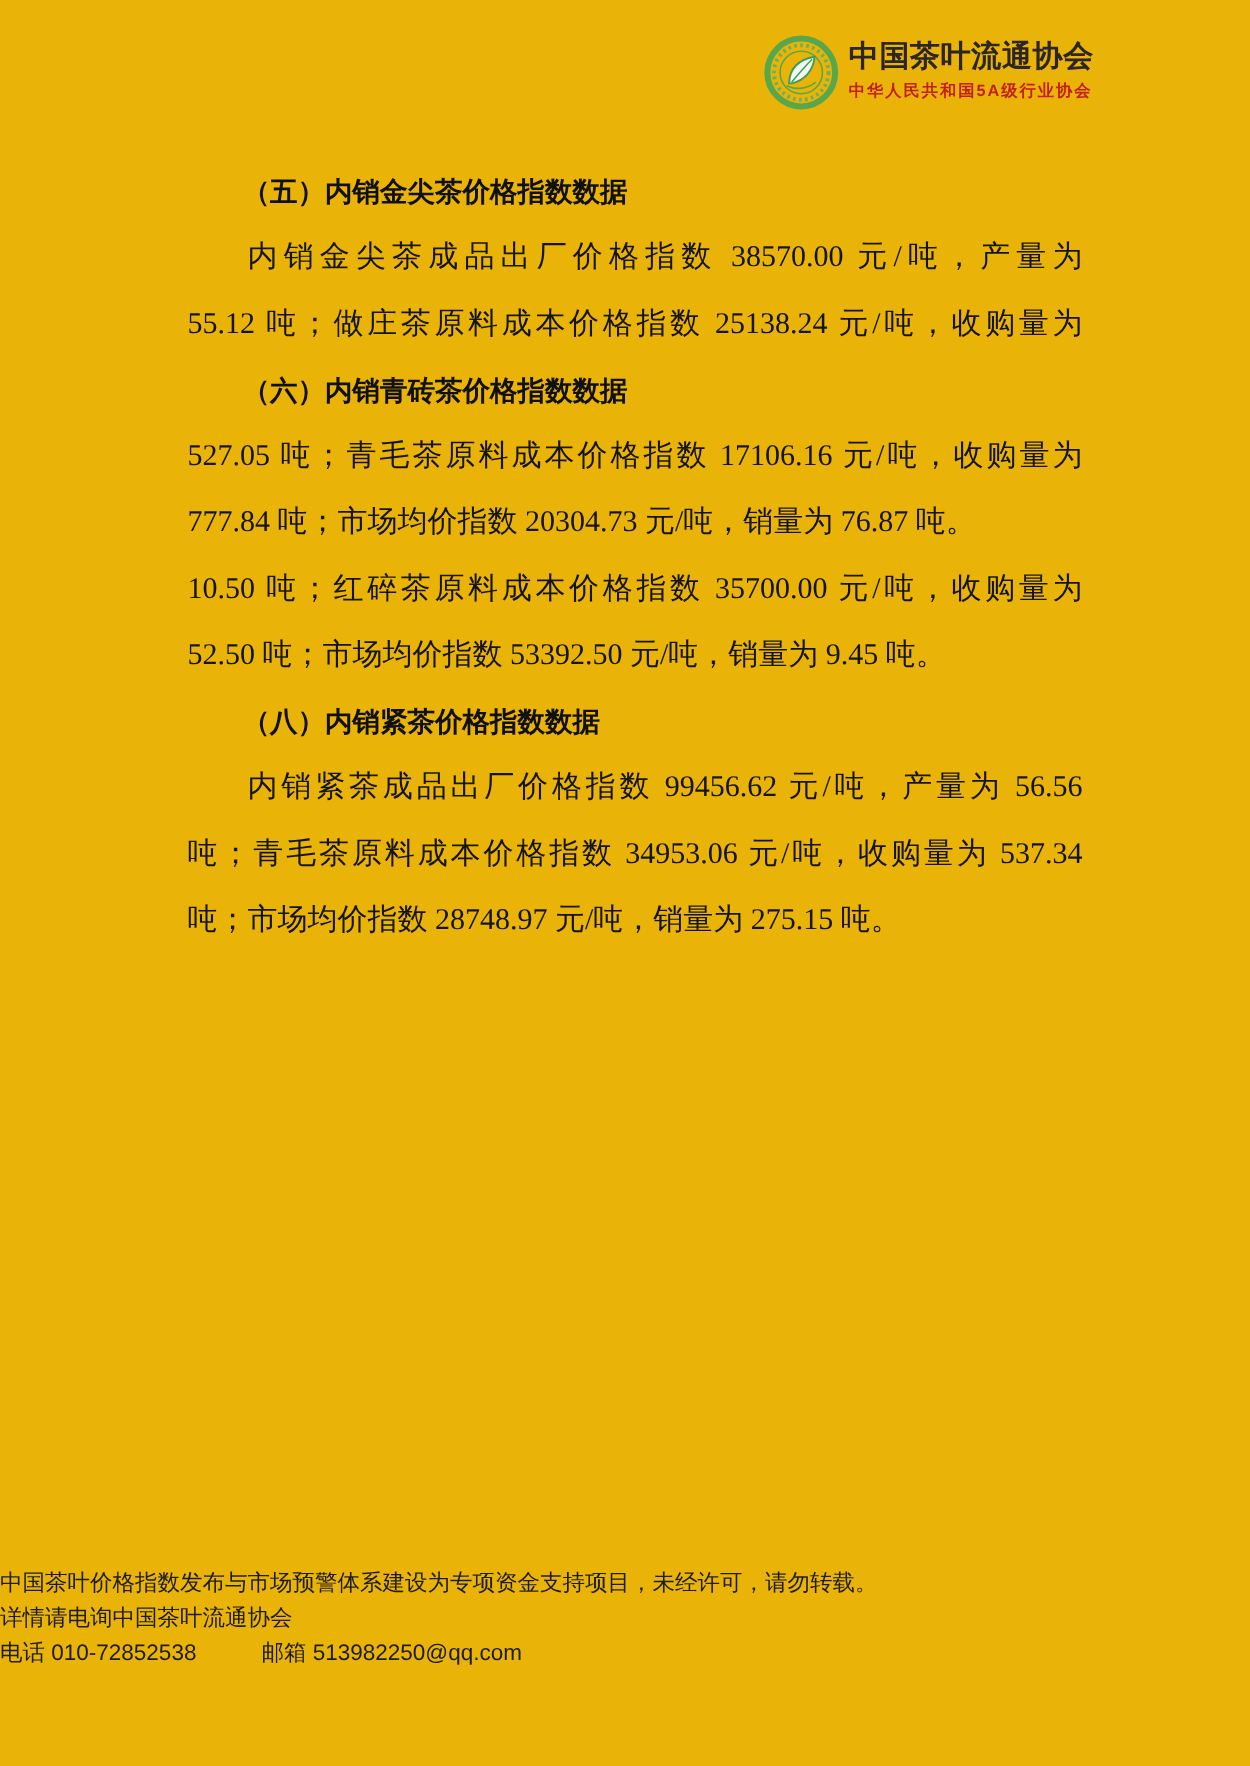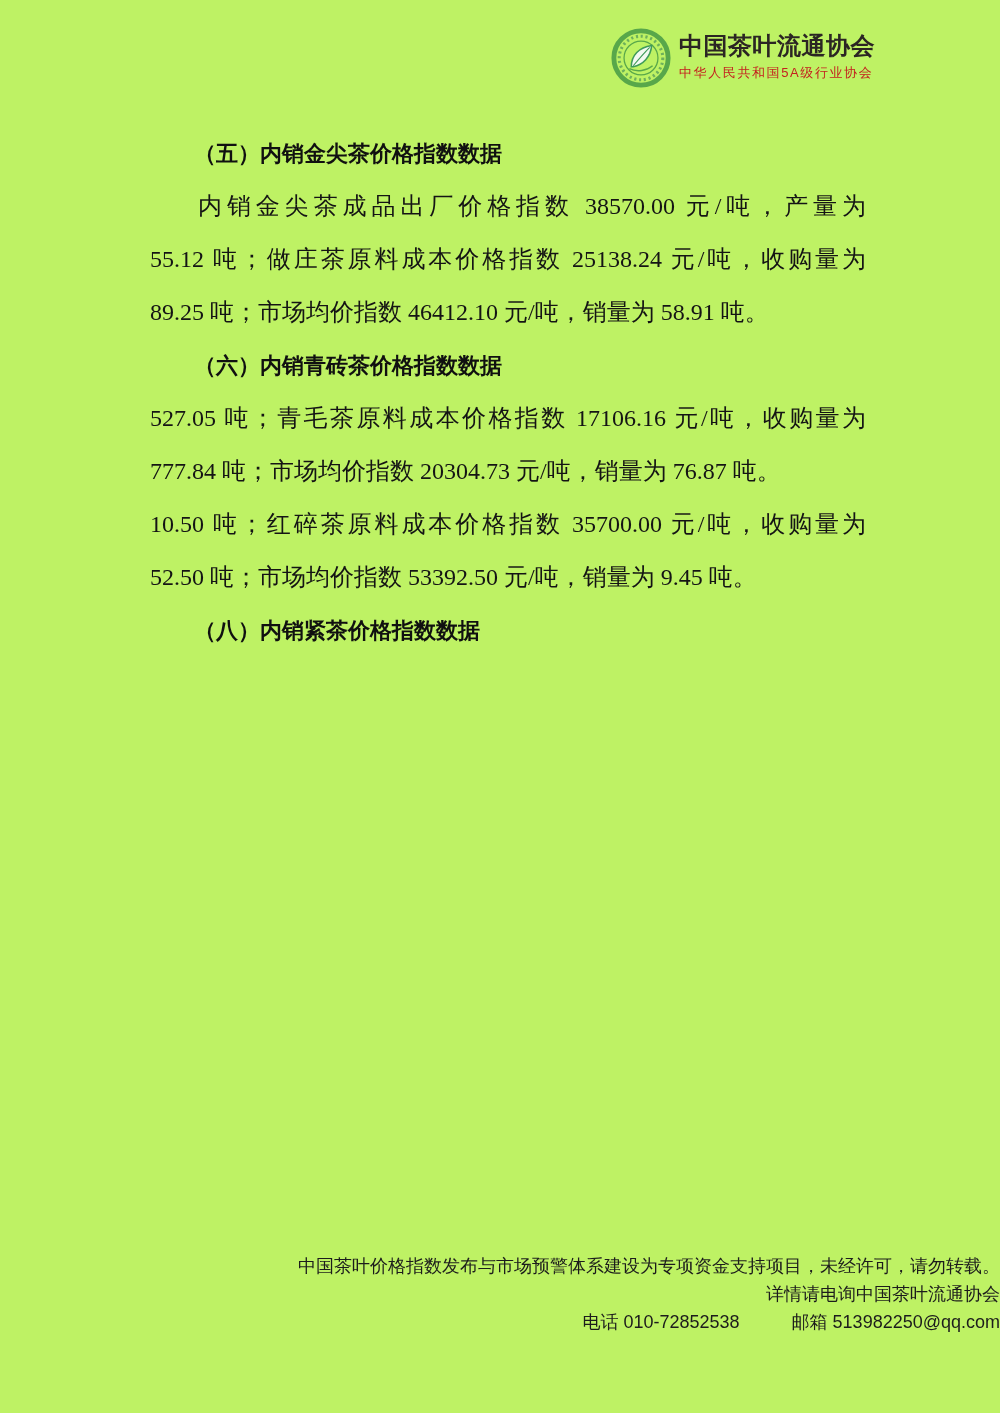--- a/index.html
+++ b/index.html
@@ -1,21 +1,21 @@
 <!DOCTYPE html>
 <html><head>
 <meta charset="utf-8">
 <style>
   * { box-sizing: border-box; }
   html, body { margin: 0; padding: 0; background: #ffffff; }
   .page {
     position: relative;
     width: 1000px;
     height: 1413px;
-    background: #bef264;
+    background: #eab308;
     font-family: "Liberation Serif", "DejaVu Serif", serif;
     color: #161616;
     overflow: hidden;
     margin: 0 auto;
   }
 
   
   .header {
     position: absolute;
     top: 27px;
@@ -30,21 +30,21 @@
     font-size: 24px;
     font-weight: 700;
     color: #2b2523;
     letter-spacing: 0.5px;
     line-height: 1.15;
     white-space: nowrap;
   }
   .org-sub {
     margin-top: 3px;
     font-size: 13px;
-    font-weight: 400;
+    font-weight: 700;
     color: #c4201e;
     letter-spacing: 1.6px;
     font-family: "Liberation Sans", "DejaVu Sans", sans-serif;
     white-space: nowrap;
   }
 
   
   .doc-body {
     position: absolute;
     left: 150px;
@@ -74,21 +74,21 @@
     white-space: nowrap;
     overflow: hidden;
   }
 
   
   .footer {
     position: absolute;
     left: 0;
     width: 100%;
     top: 1252px;
-    text-align: right;
+    text-align: left;
     font-family: "Liberation Sans", "DejaVu Sans", sans-serif;
     color: #1c1c1c;
   }
   .f-line { font-size: 18px; line-height: 28px; white-space: nowrap; }
   .f3 .gap { display: inline-block; width: 42px; }
 </style>
 </head>
 <body>
 
 <div class="page">
@@ -111,38 +111,42 @@
   </div>
 
   <div class="doc-body">
 
 
     <h2 class="heading">（五）内销金尖茶价格指数数据</h2>
 
     <div class="para">
       <div class="line just ind">内销金尖茶成品出厂价格指数 38570.00 元/吨，产量为</div>
       <div class="line just">55.12 吨；做庄茶原料成本价格指数 25138.24 元/吨，收购量为</div>
-      <div class="line last">89.25 吨；市场均价指数 46412.10 元/吨，销量为 58.91 吨。</div>
     </div>
 
     <h2 class="heading">（六）内销青砖茶价格指数数据</h2>
 
     <div class="para">
       <div class="line just">527.05 吨；青毛茶原料成本价格指数 17106.16 元/吨，收购量为</div>
       <div class="line last">777.84 吨；市场均价指数 20304.73 元/吨，销量为 76.87 吨。</div>
     </div>
 
 
     <div class="para">
       <div class="line just">10.50 吨；红碎茶原料成本价格指数 35700.00 元/吨，收购量为</div>
       <div class="line last">52.50 吨；市场均价指数 53392.50 元/吨，销量为 9.45 吨。</div>
     </div>
 
     <h2 class="heading">（八）内销紧茶价格指数数据</h2>
 
+    <div class="para">
+      <div class="line just ind">内销紧茶成品出厂价格指数 99456.62 元/吨，产量为 56.56</div>
+      <div class="line just">吨；青毛茶原料成本价格指数 34953.06 元/吨，收购量为 537.34</div>
+      <div class="line last">吨；市场均价指数 28748.97 元/吨，销量为 275.15 吨。</div>
+    </div>
 
   </div>
 
   <div class="footer">
     <div class="f-line">中国茶叶价格指数发布与市场预警体系建设为专项资金支持项目，未经许可，请勿转载。</div>
     <div class="f-line">详情请电询中国茶叶流通协会</div>
     <div class="f-line f3">
       <span>电话</span>
       <span>010-72852538</span>
       <span class="gap"></span>

